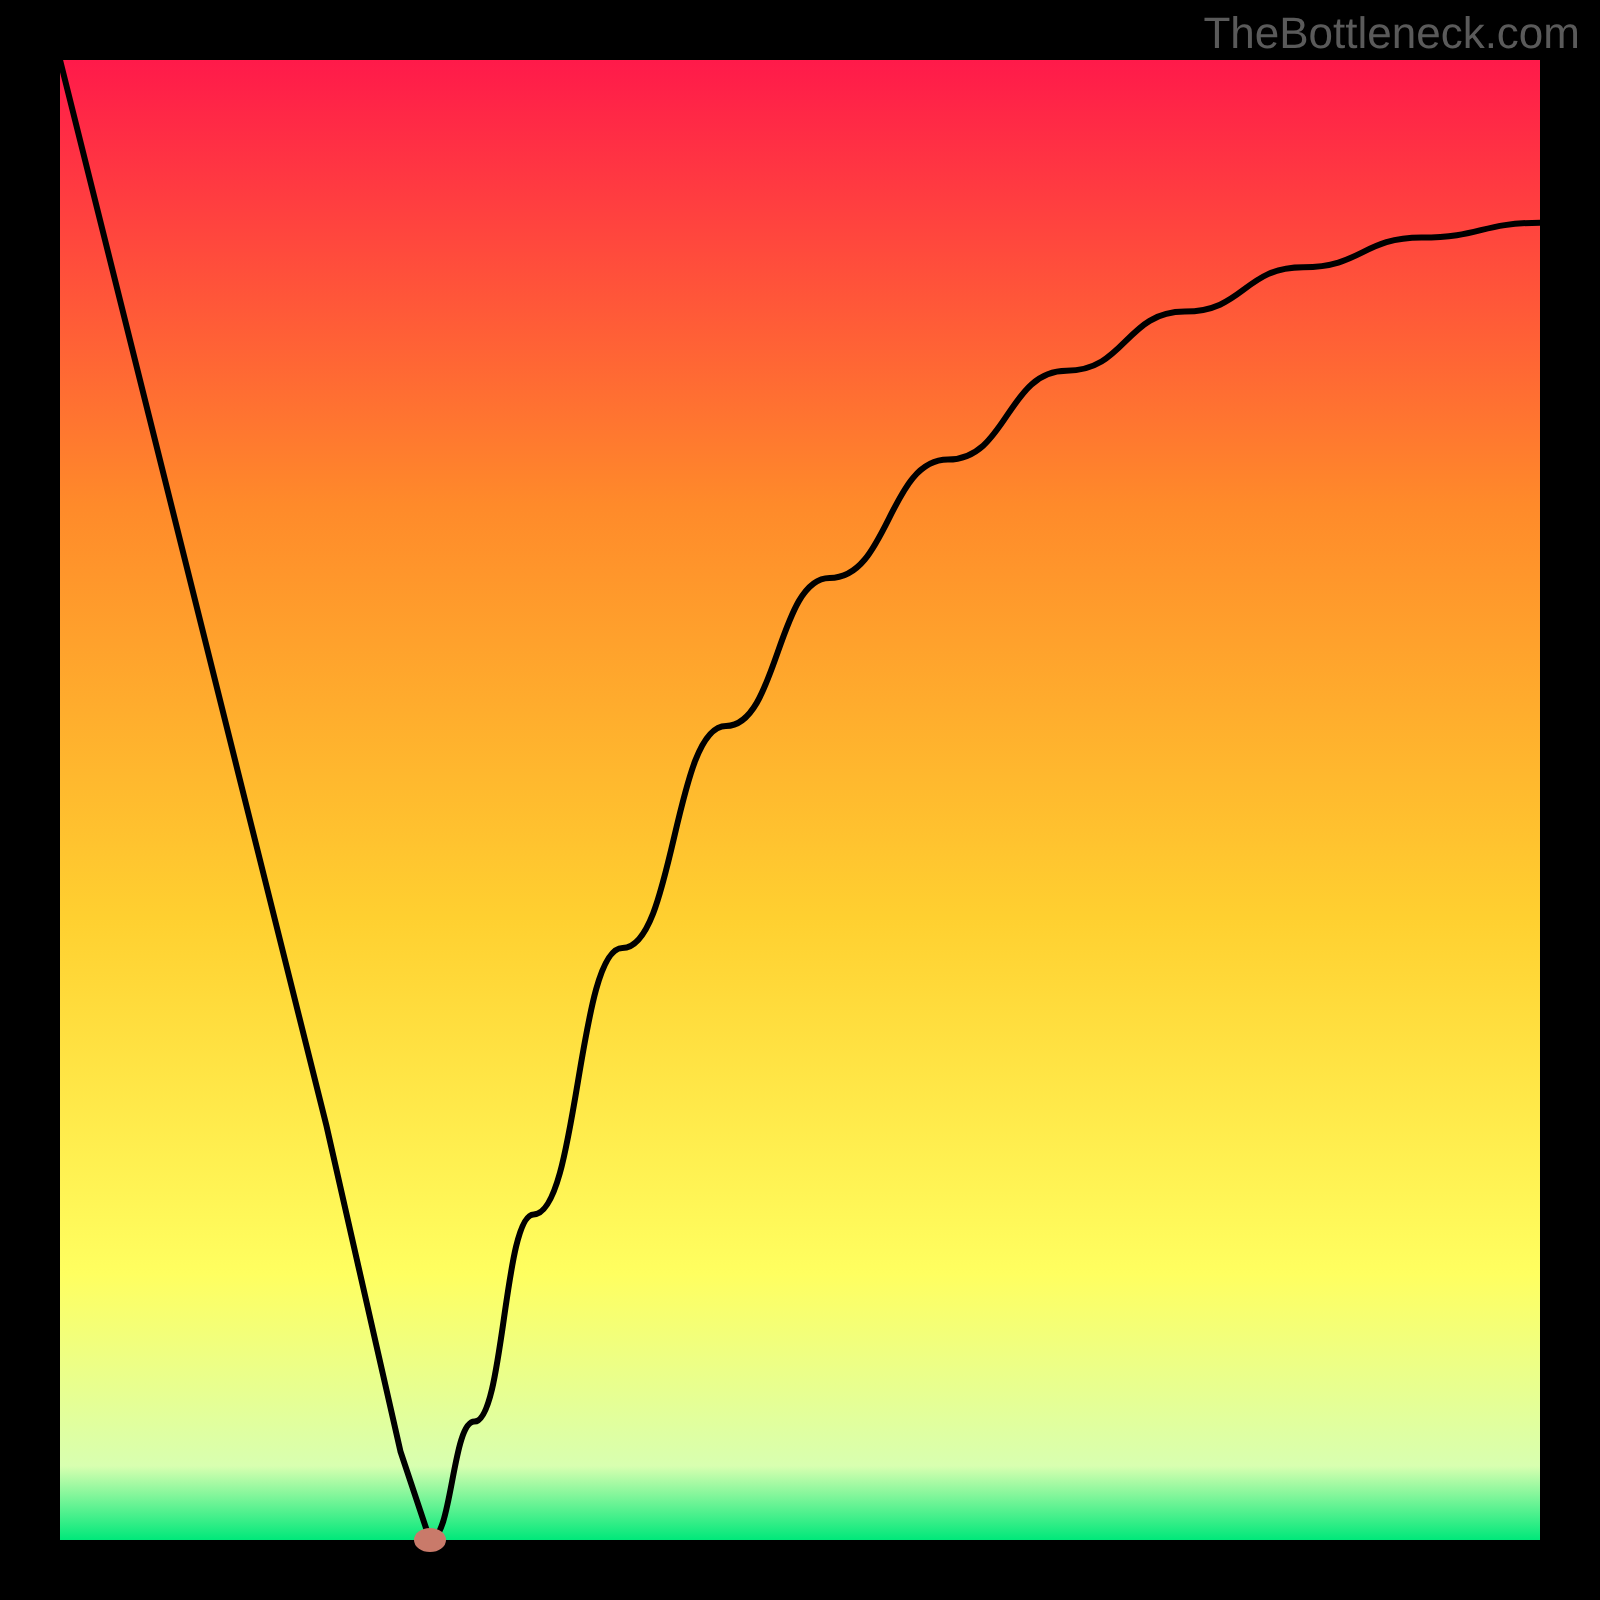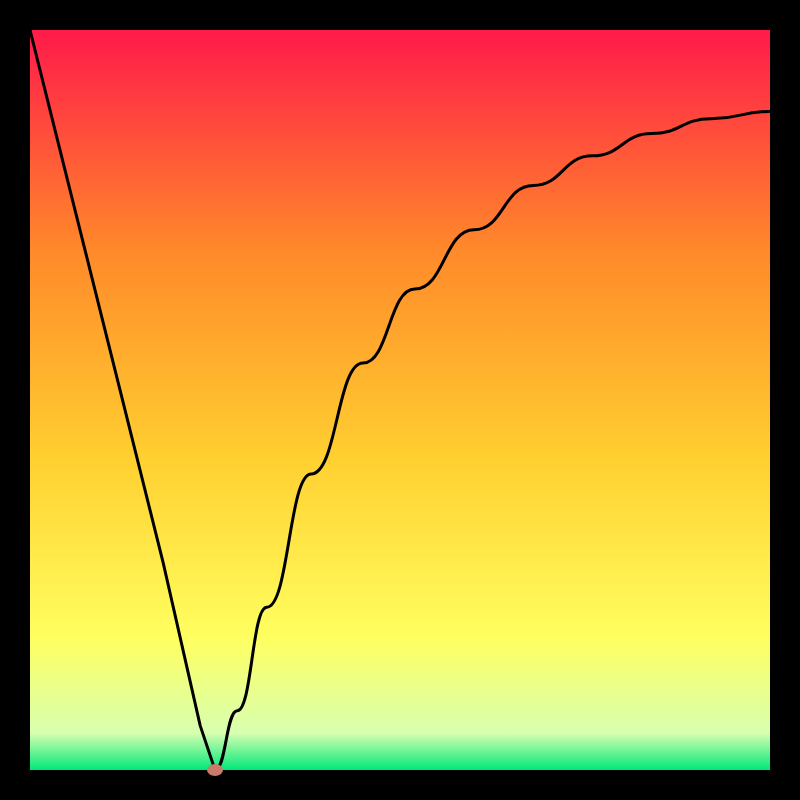--- a/index.html
+++ b/index.html
@@ -7,20 +7,21 @@
   .container { position: relative; width: 800px; height: 800px; background: #000; }
   .watermark { position: absolute; top: 4px; right: 10px; color: #5a5a5a; font-size: 22px; font-weight: 500; z-index: 10; }
   .plot { position: absolute; left: 30px; top: 30px; width: 740px; height: 740px; }
   .curve { position: absolute; inset: 0; z-index: 5; }
   .marker { position: absolute; width: 16px; height: 12px; background: #c97a6a; border-radius: 50%; z-index: 6; transform: translate(-50%, -50%); }
 </style>
 </head>
 <body>
 
 <div class="container">
+  <div class="watermark">TheBottleneck.com</div>
   <div class="plot">
     <svg id="bg-svg" class="curve" viewBox="0 0 740 740" preserveAspectRatio="none">
         <defs>
           <linearGradient id="grad" x1="0" y1="0" x2="0" y2="1">
             <stop offset="0%" stop-color="#ff1a4a"></stop>
             <stop offset="30%" stop-color="#ff8a2a"></stop>
             <stop offset="57.99999999999999%" stop-color="#ffd030"></stop>
             <stop offset="82%" stop-color="#ffff60"></stop>
             <stop offset="95%" stop-color="#d8ffb0"></stop>
             <stop offset="100%" stop-color="#00e87a"></stop>

